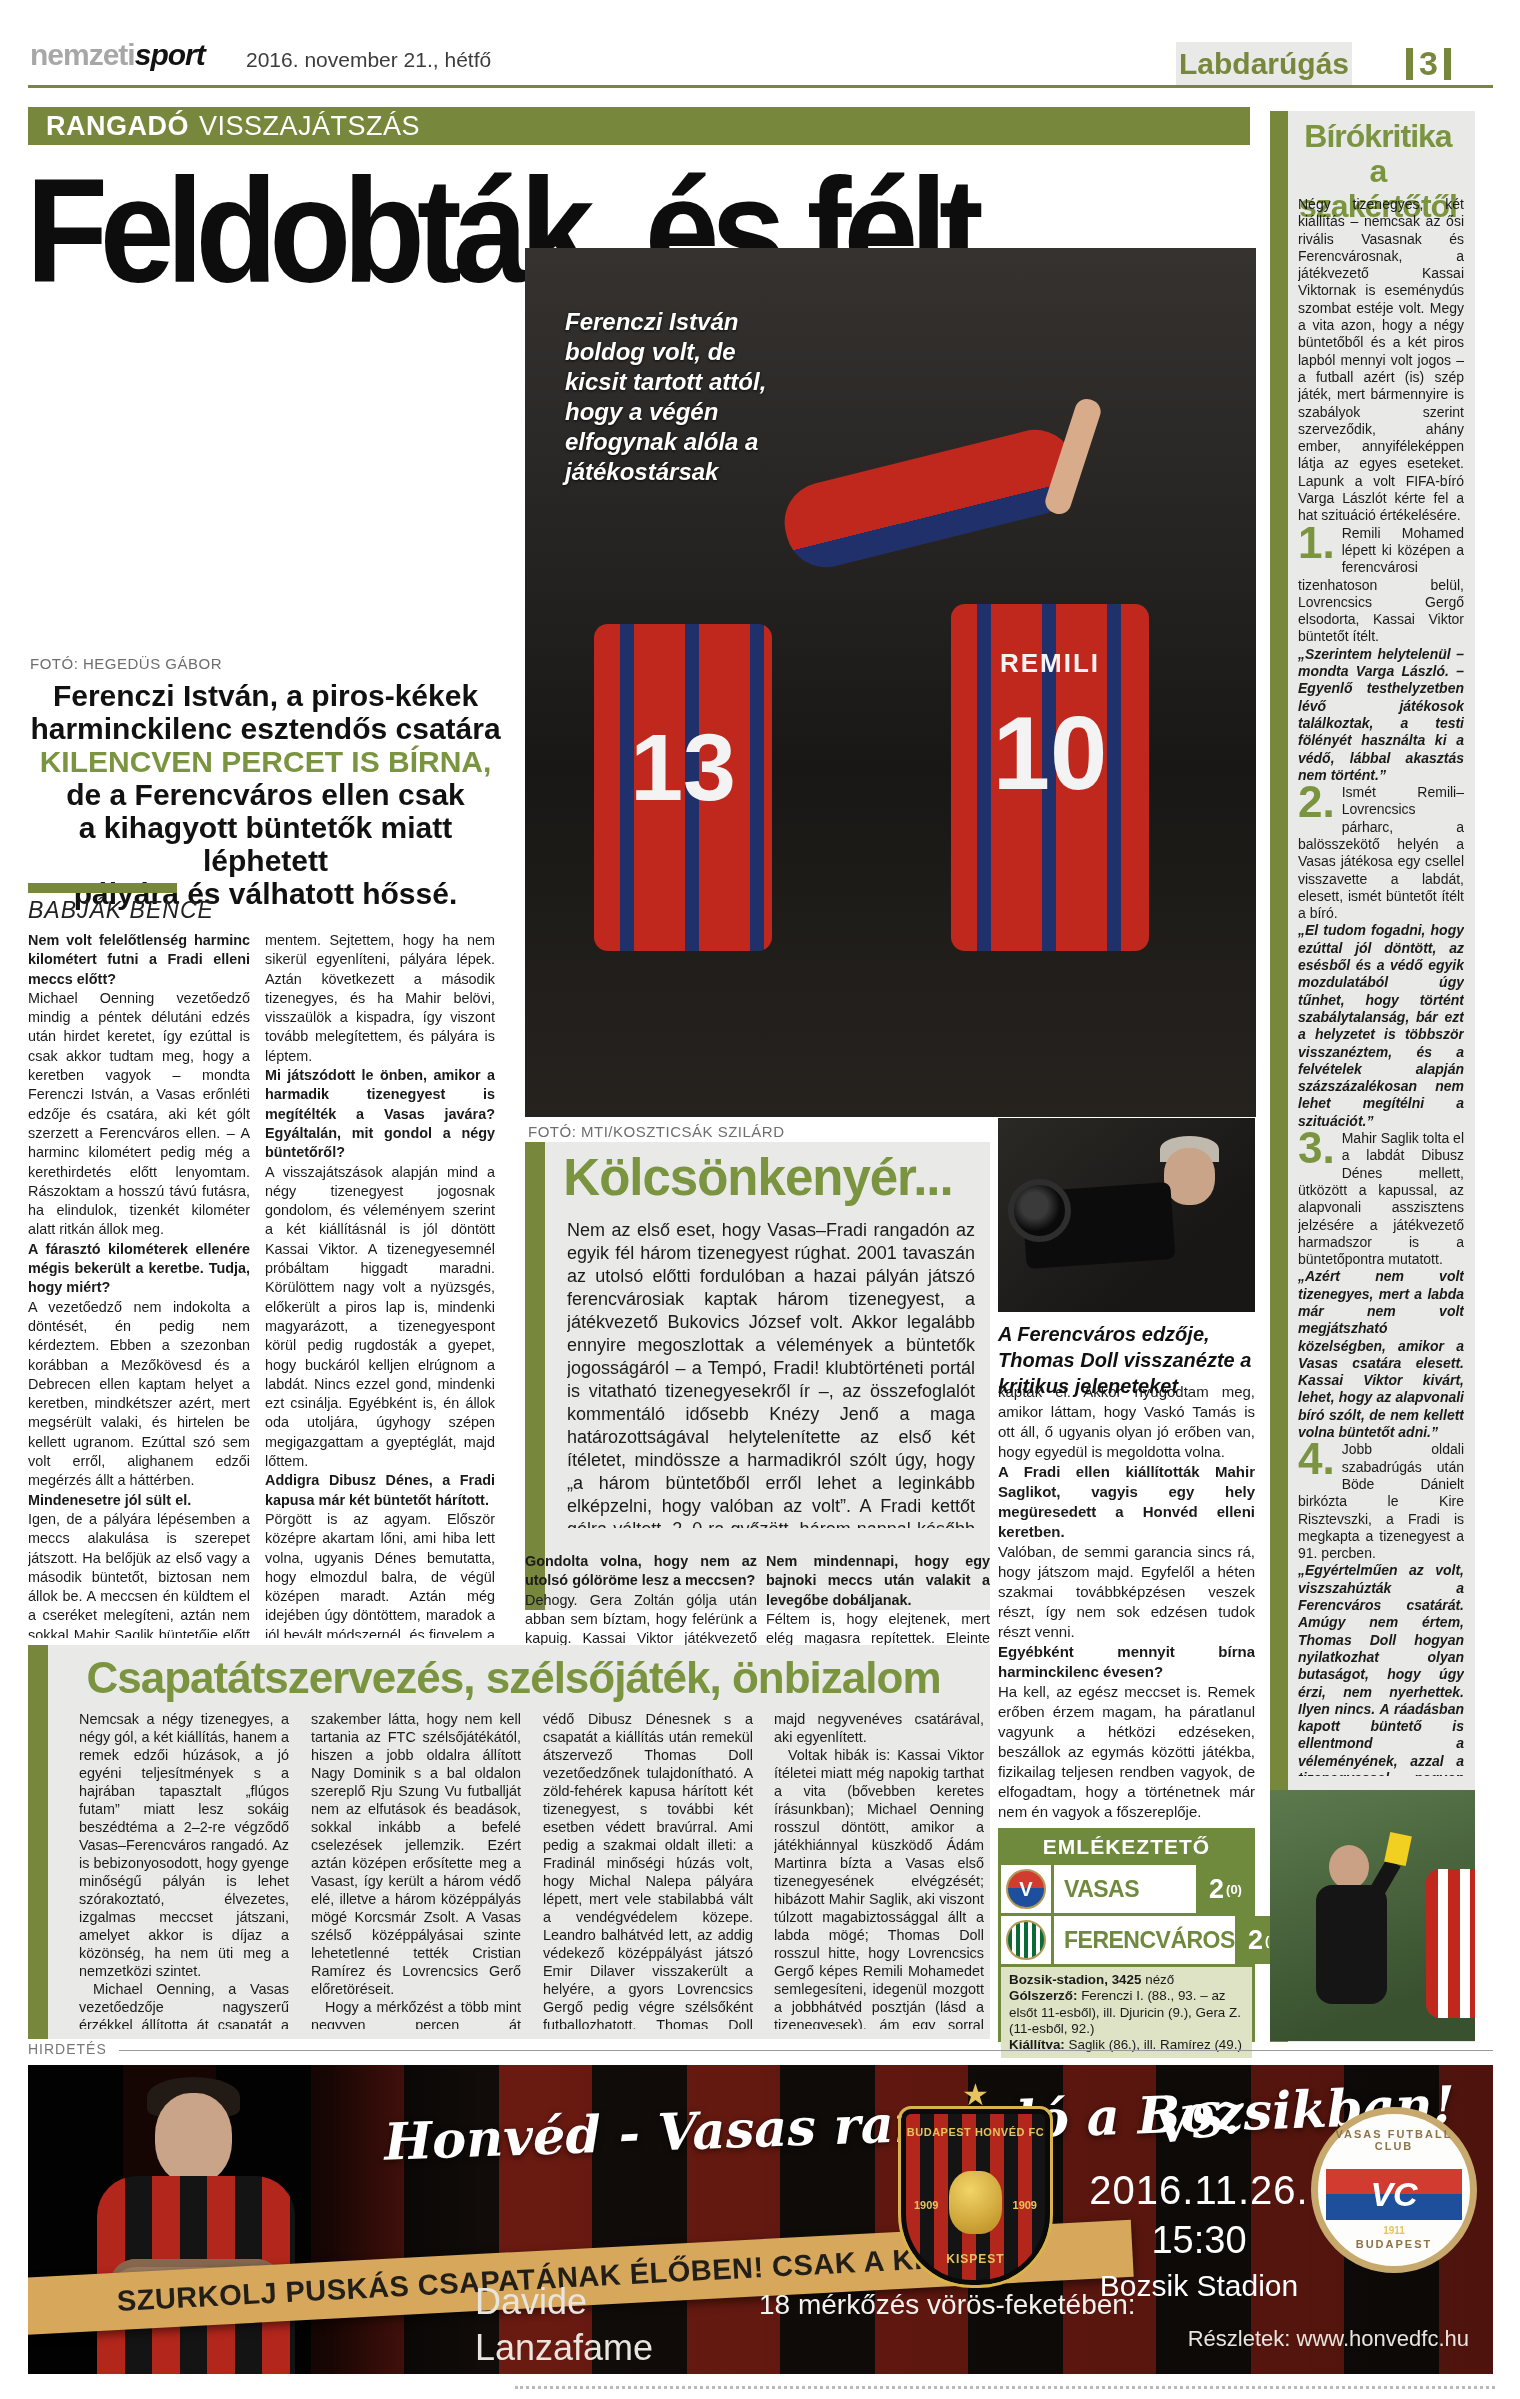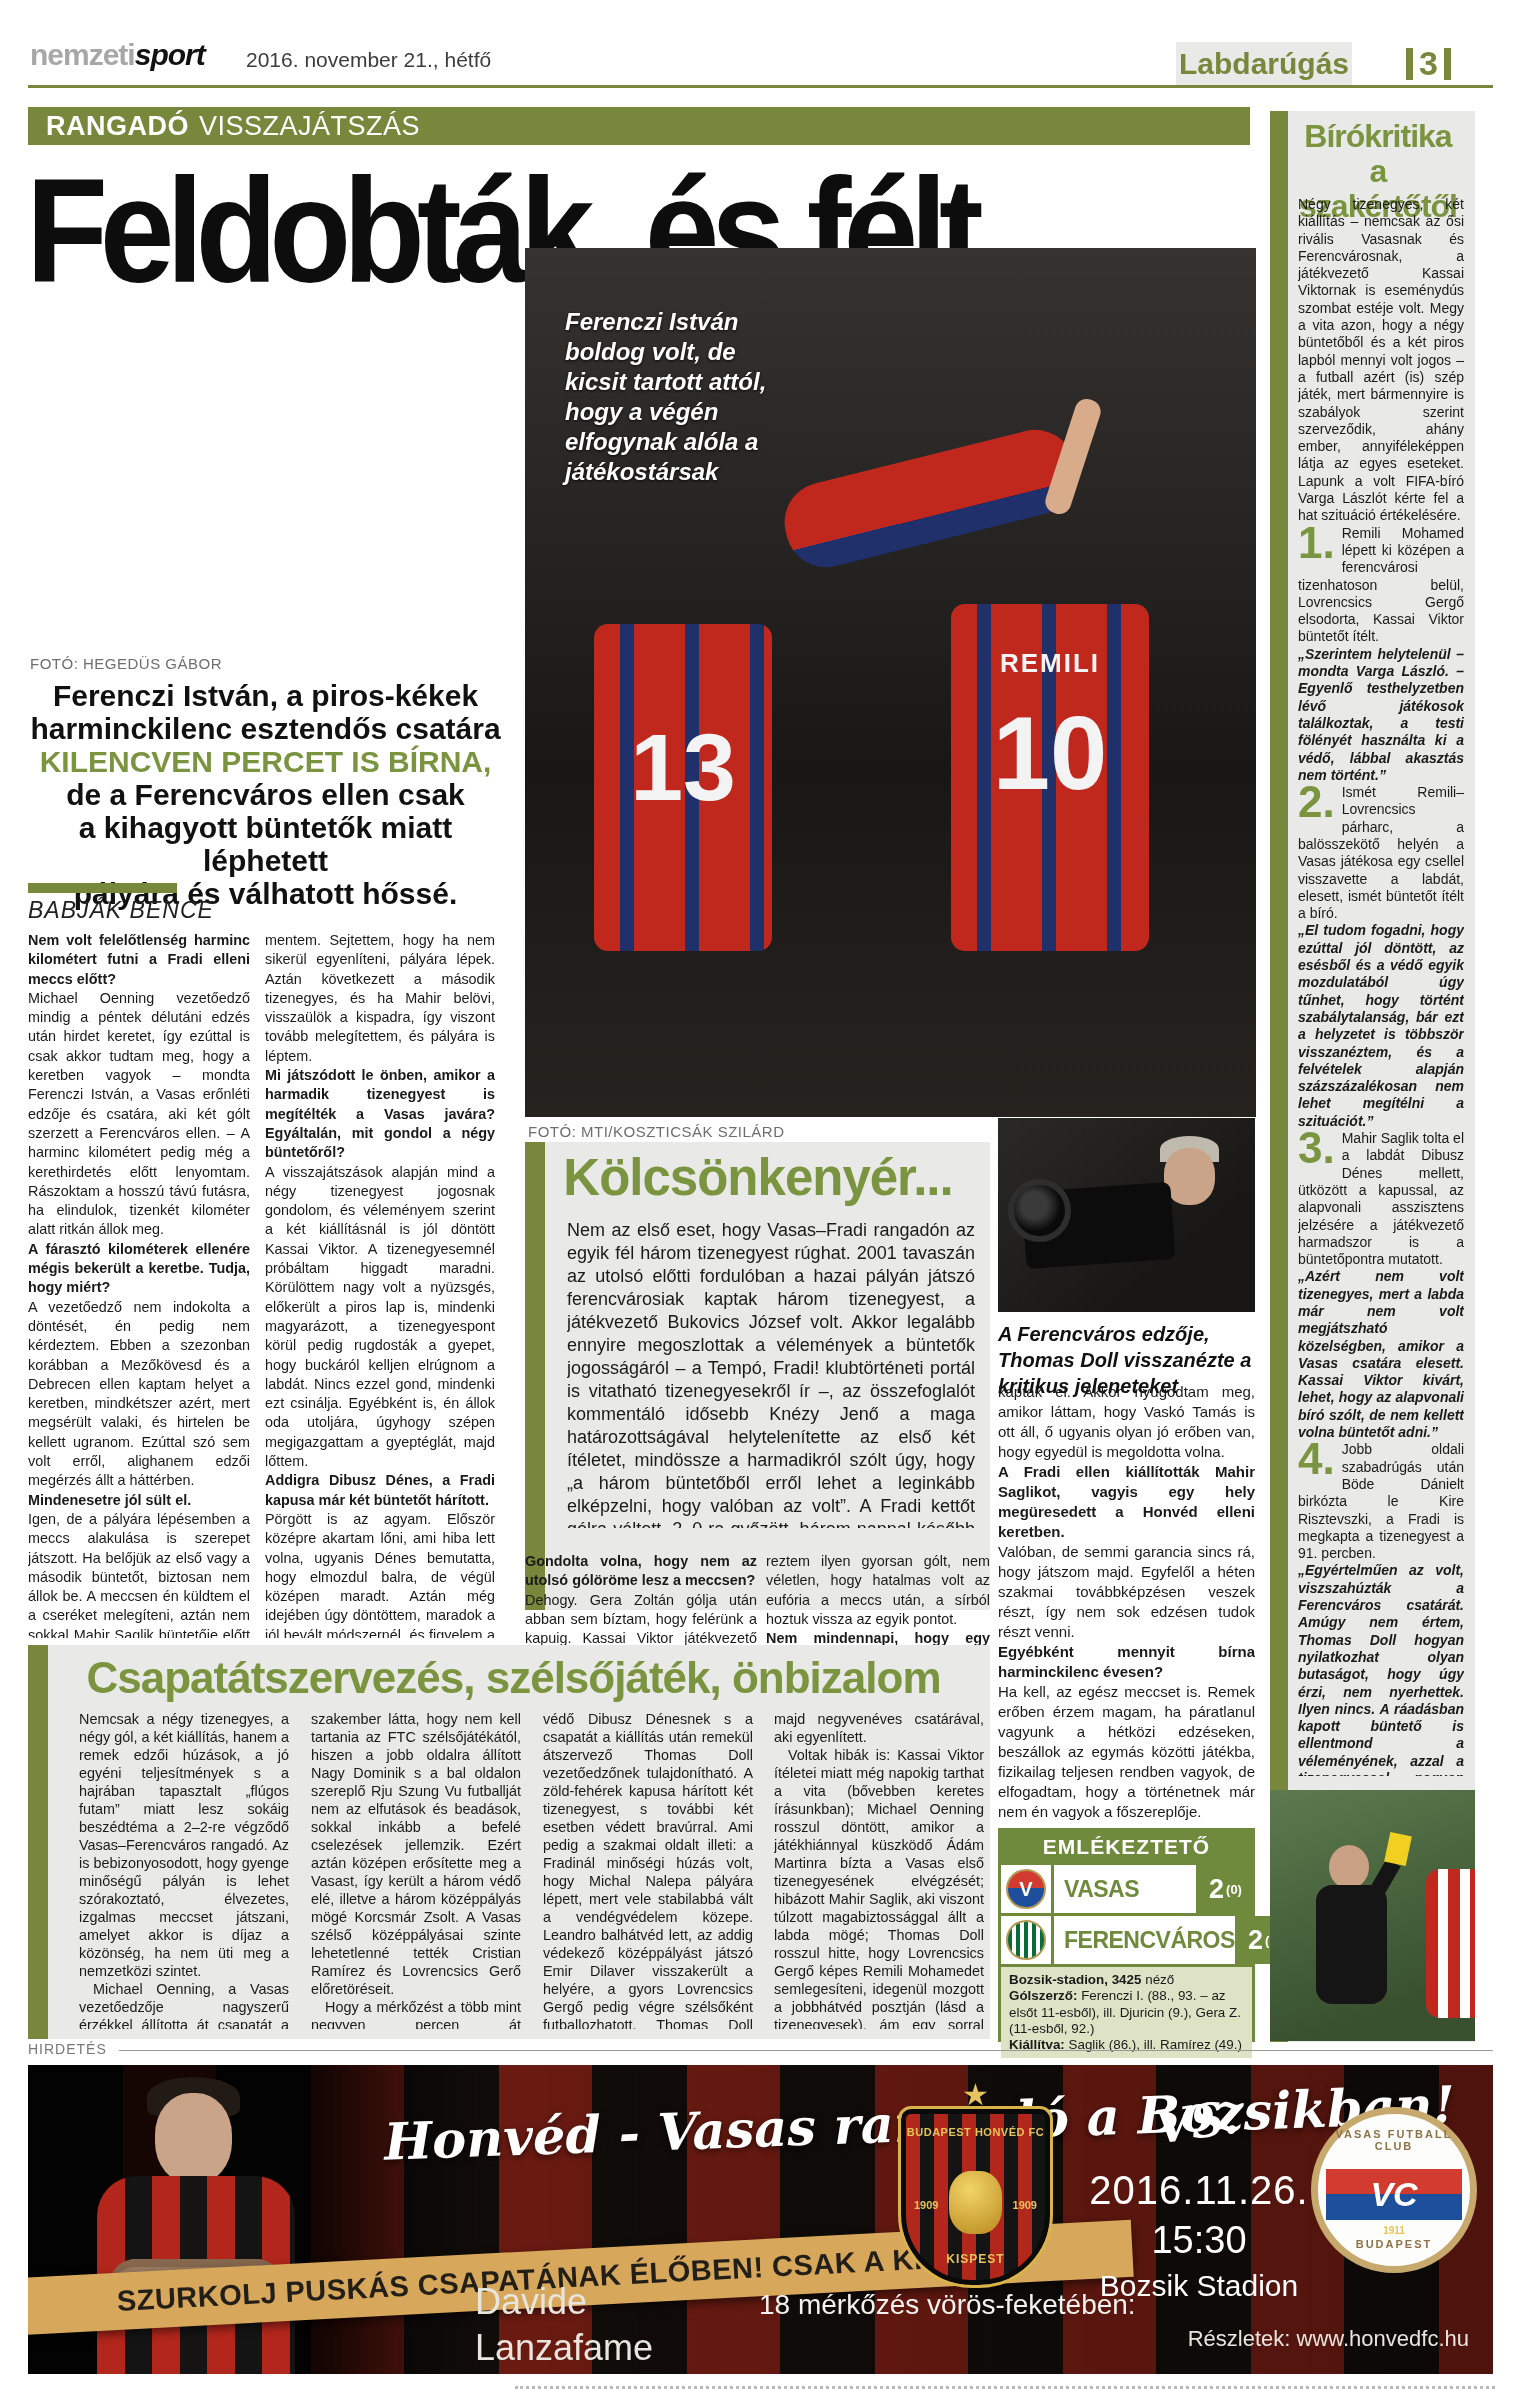--- a/index.html
+++ b/index.html
@@ -214,21 +214,20 @@
     <div class="gbar"></div>
     <div class="abs feat-title" style="left:20px; top:6px; width:426px; font-size:51px;">Kölcsönkenyér...</div>
     <div class="abs kolcson-body just hide-ovf" style="left:42px; top:77px; width:408px; height:309px;">Nem az első eset, hogy Vasas–Fradi rangadón az egyik fél három tizenegyest rúghat. 2001 tavaszán az utolsó előtti fordulóban a hazai pályán játszó ferencvárosiak kaptak három tizenegyest, a játékvezető Bukovics József volt. Akkor legalább ennyire megoszlottak a vélemények a büntetők jogosságáról – a Tempó, Fradi! klubtörténeti portál is vitatható tizenegyesekről ír –, az összefoglalót kommentáló idősebb Knézy Jenő a maga határozottságával helytelenítette az első két ítéletet, mindössze a harmadikról szólt úgy, hogy „a három büntetőből erről lehet a leginkább elképzelni, hogy valóban az volt”. A Fradi kettőt gólra váltott, 2–0-ra győzött, három nappal később pedig bajnoki címet ünnepelhetett.</div>
   </div>
 
   <div class="abs col just hide-ovf" style="left:525px; top:1552px; width:232px; height:285px;">
     <p class="q">Gondolta volna, hogy nem az utolsó gólöröme lesz a meccsen?</p>
     <p>Dehogy. Gera Zoltán gólja után abban sem bíztam, hogy felérünk a kapuig. Kassai Viktor játékvezető mondta, egy perc van még hátra, ekkor beszéltük meg Berecz Zsomborral, hogy ő hátulról felíveli a labdát, s mindenki más előrefut. A középkezdés után még sosem sze-</p>
   </div>
   <div class="abs col just hide-ovf" style="left:766px; top:1552px; width:224px; height:285px;">
-    <p>reztem ilyen gyorsan gólt, nem véletlen, hogy hatalmas volt az eufória a meccs után, a sírból hoztuk vissza az egyik pontot.</p>
     <p class="q">Nem mindennapi, hogy egy bajnoki meccs után valakit a levegőbe dobáljanak.</p>
     <p>Féltem is, hogy elejtenek, mert elég magasra repítettek. Eleinte éreztem magam alatt a kupacot, de az utolsó dobásoknál már csak ímmel-ámmal</p>
   </div>
 
   <div class="abs greybox" style="left:28px; top:1645px; width:962px; height:394px;">
     <div class="gbar"></div>
     <div class="abs feat-title" style="left:40px; top:8px; width:891px; font-size:44px;">Csapatátszervezés, szélsőjáték, önbizalom</div>
     <div class="an-col" style="left:51px; top:65px; width:210px;">
       <p>Nemcsak a négy tizenegyes, a négy gól, a két kiállítás, hanem a remek edzői húzások, a jó egyéni teljesítmények s a hajrában tapasztalt „flúgos futam” miatt lesz sokáig beszédtéma a 2–2-re végződő Vasas–Ferencváros rangadó. Az is bebizonyosodott, hogy gyenge minőségű pályán is lehet szórakoztató, élvezetes, izgalmas meccset játszani, amelyet akkor is díjaz a közönség, ha nem üti meg a nemzetközi szintet.</p>
       <p class="ind">Michael Oenning, a Vasas vezetőedzője nagyszerű érzékkel állította át csapatát a korábban megszokott 3–4–3-as hadrendről a 3–1–3–3-asra. Miért volt ez döntő? A német</p>

